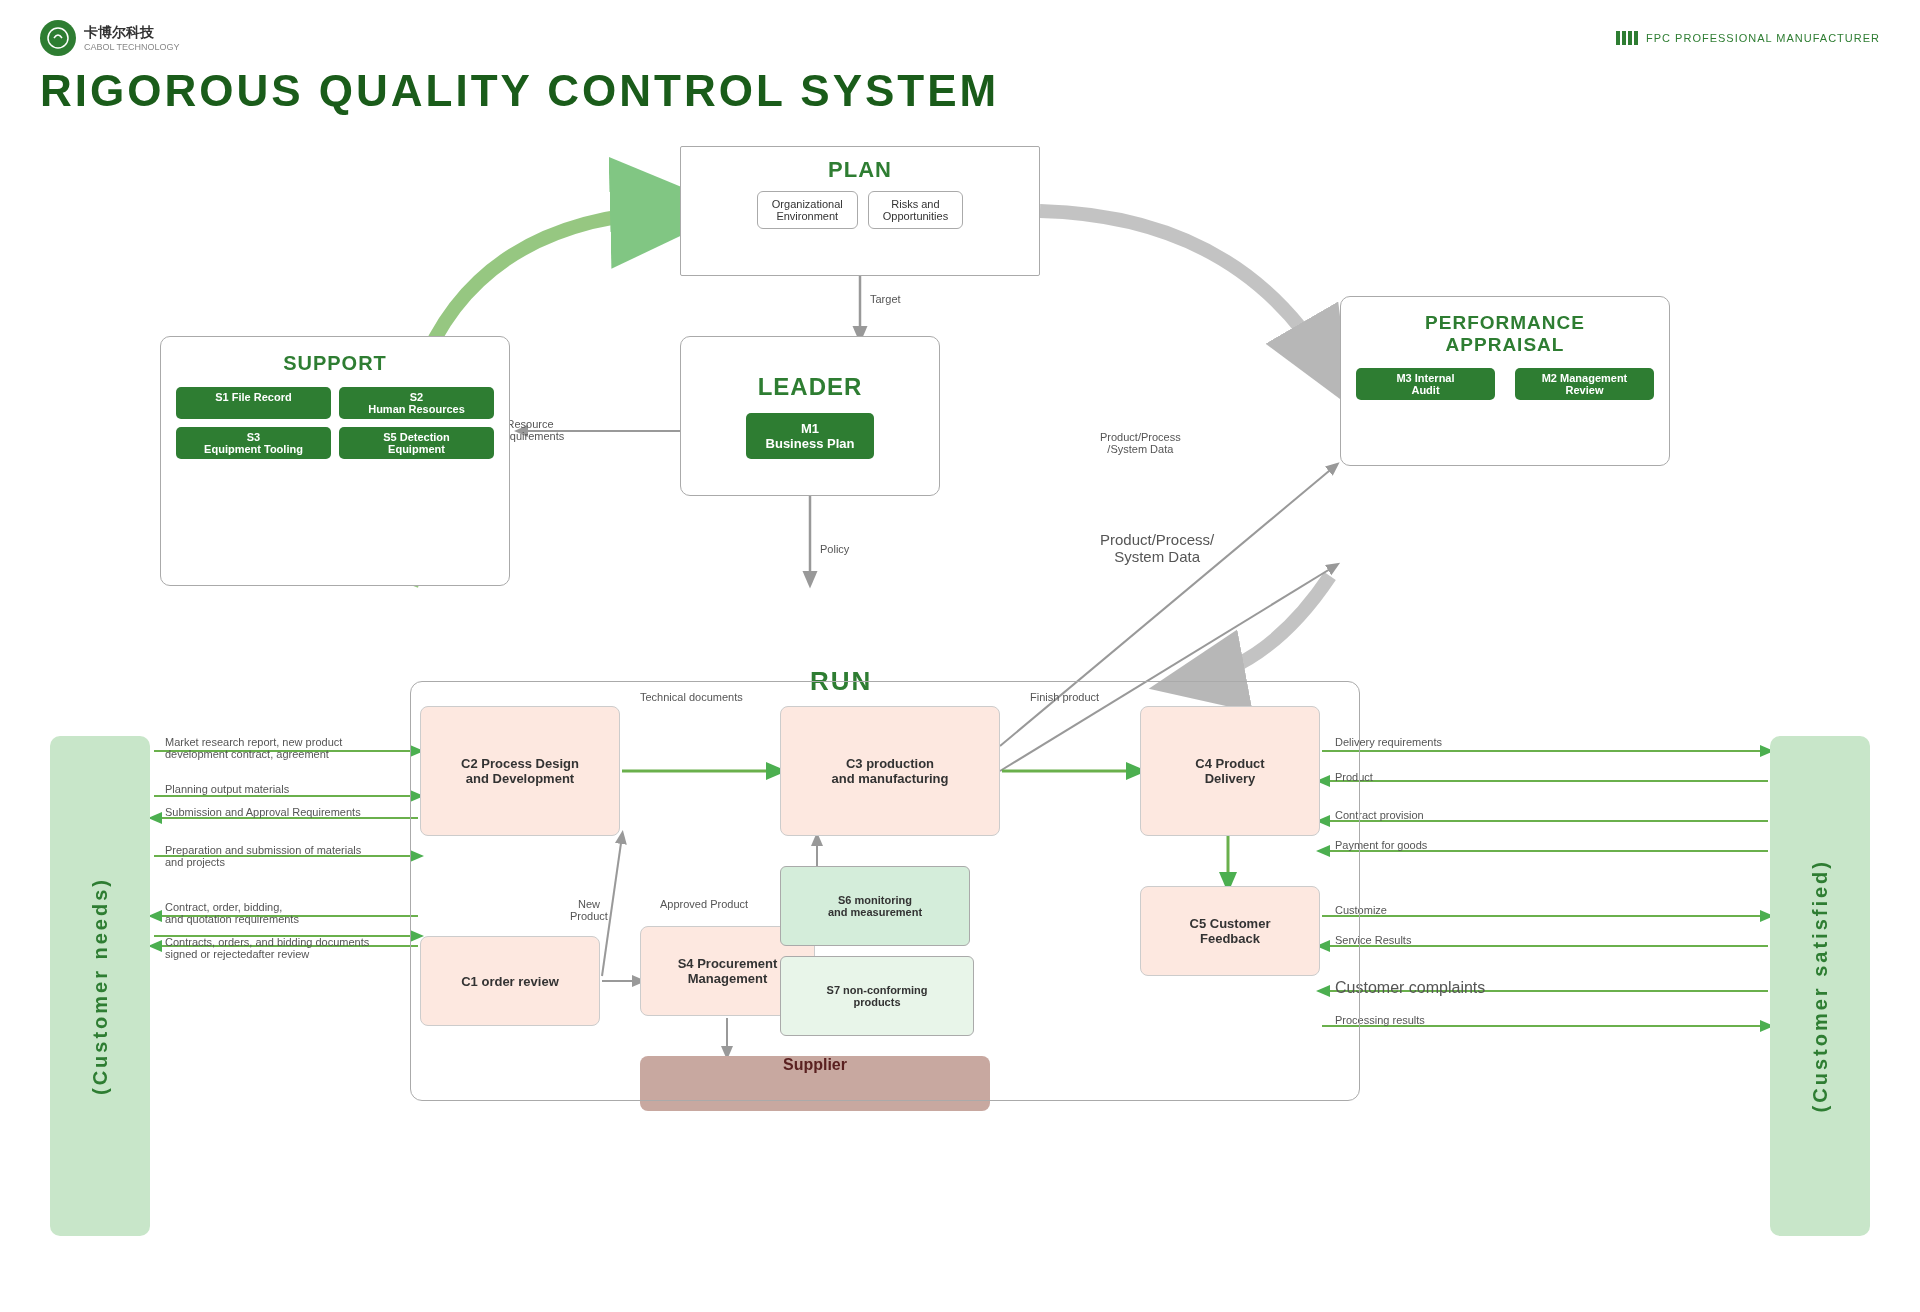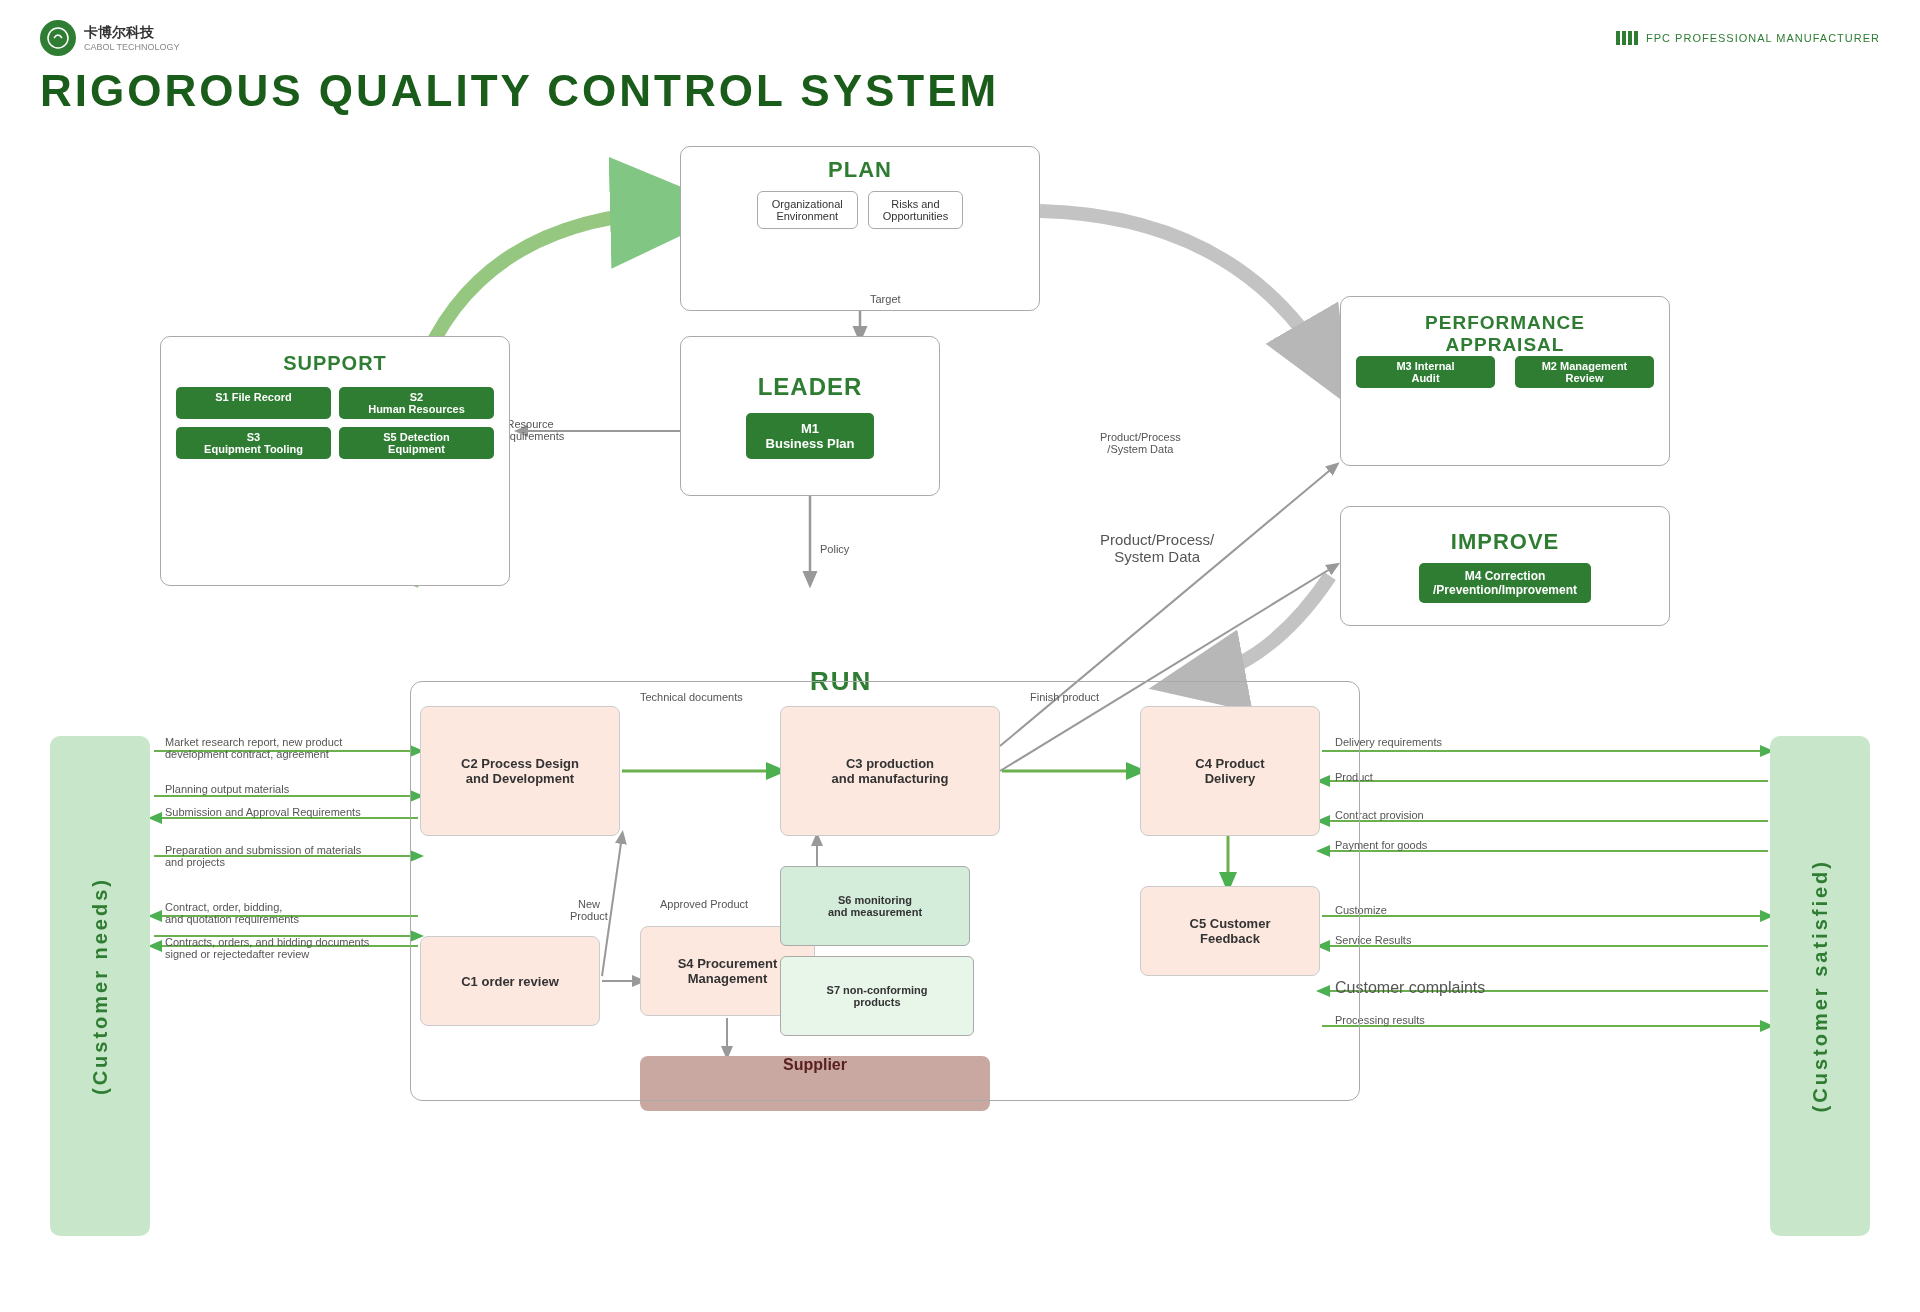--- a/index.html
+++ b/index.html
@@ -108,23 +108,23 @@
       border-radius: 5px;
       padding: 4px 8px;
       font-size: 11px;
       font-weight: bold;
       text-align: center;
     }
 
     
     .plan-box {
       left: 640px; top: 10px;
-      width: 360px; height: 165px;
-      border: 1.5px solid #aaa;
-      border-radius: 10px;
+      width: 360px; height: 130px;
+      border: 1.5px solid #aaa;
+      border-radius: 2px;
       background: #fff;
       padding: 10px;
     }
     .plan-box .box-title { font-size: 22px; margin-bottom: 8px; }
     .plan-sub-items {
       display: flex;
       gap: 10px;
       justify-content: center;
     }
     .plan-sub-item {
@@ -173,20 +173,21 @@
       width: 330px; height: 170px;
       border: 1.5px solid #aaa;
       border-radius: 10px;
       background: #fff;
       padding: 15px;
     }
     .perf-grid {
       display: grid;
       grid-template-columns: 1fr 1fr;
       gap: 20px;
+      margin-top: 12px;
     }
 
     
     .improve-box {
       left: 1300px; top: 370px;
       width: 330px; height: 120px;
       border: 1.5px solid #aaa;
       border-radius: 10px;
       background: #fff;
       padding: 15px;
@@ -484,24 +485,20 @@
     </div>
 
     <div class="perf-box box">
       <div class="box-title" style="font-size:19px;">PERFORMANCE<br>APPRAISAL</div>
       <div class="perf-grid">
         <div class="green-btn-small">M3 Internal<br>Audit</div>
         <div class="green-btn-small">M2 Management<br>Review</div>
       </div>
     </div>
 
-    <div class="improve-box box">
-      <div class="box-title" style="font-size:22px;">IMPROVE</div>
-      <div class="green-btn" style="font-size:12px;padding:6px 14px;">M4 Correction<br>/Prevention/Improvement</div>
-    </div>
 
     <div class="run-label">RUN</div>
 
     <div class="customer-needs">
       <span class="customer-needs-text">(Customer needs)</span>
     </div>
 
     <div class="customer-satisfied">
       <span class="customer-satisfied-text">(Customer satisfied)</span>
     </div>

